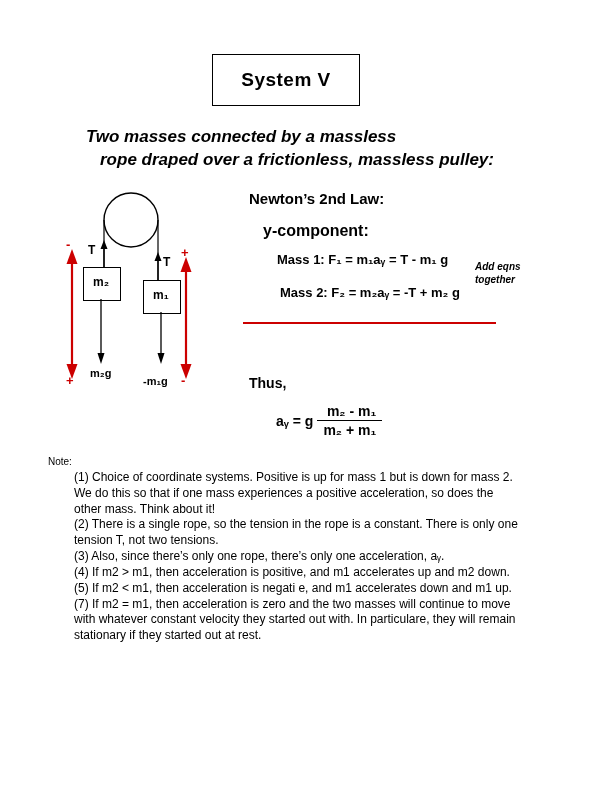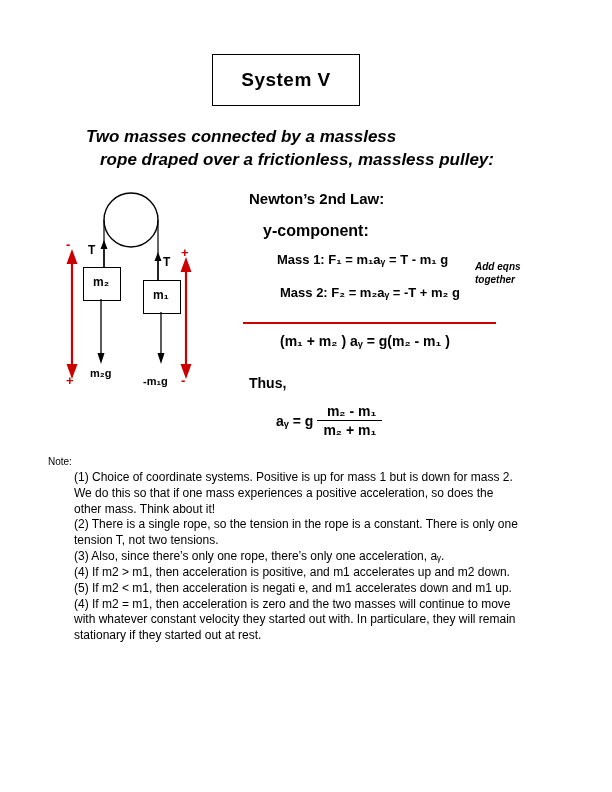--- a/index.html
+++ b/index.html
@@ -227,21 +227,20 @@
   <div class="eq-mass1">Mass 1: F₁ = m₁aᵧ = T - m₁ g</div>
   <div class="eq-mass2">Mass 2: F₂ = m₂aᵧ = -T + m₂ g</div>
 
   <div class="add-eqns">
     <span>Add eqns</span><br>
     <span>together</span>
   </div>
 
   <div class="redline"></div>
 
-  <div class="eq-sum">(m₁ + m₂ ) aᵧ  =  g(m₂ - m₁ )</div>
 
   <div class="thus">Thus,</div>
 
   <div class="final-eq">
     <span class="lhs">aᵧ  =  g</span>
     <span class="frac">
       <span class="num">m₂ - m₁</span>
       <span class="den">m₂ + m₁</span>
     </span>
   </div>
@@ -295,16 +294,16 @@
     <div class="redsym" style="left:126px; top:188px;">-</div>
   </div>
 
   <div class="note-label">Note:</div>
   <div class="notes">
     <p class="indented">(1) Choice of coordinate systems. Positive is up for mass 1 but is down for mass 2. We do this so that if one mass experiences a positive acceleration, so does the other mass. Think about it!</p>
     <p class="indented">(2) There is a single rope, so the tension in the rope is a constant. There is only one tension T, not two tensions.</p>
     <p class="indented">(3) Also, since there’s only one rope, there’s only one acceleration, aᵧ.</p>
     <p class="indented">(4) If m2 &gt; m1, then acceleration is positive, and m1 accelerates up and m2 down.</p>
     <p class="indented">(5) If m2 &lt; m1, then acceleration is negati e, and m1 accelerates down and m1 up.</p>
-    <p class="indented">(4) If m2 = m1, then acceleration is zero and the two masses will continue to move with whatever constant velocity they started out with. In particulare, they will remain stationary if they started out at rest.</p>
+    <p class="indented">(7) If m2 = m1, then acceleration is zero and the two masses will continue to move with whatever constant velocity they started out with. In particulare, they will remain stationary if they started out at rest.</p>
   </div>
 
 </div>
 
 </body></html>

